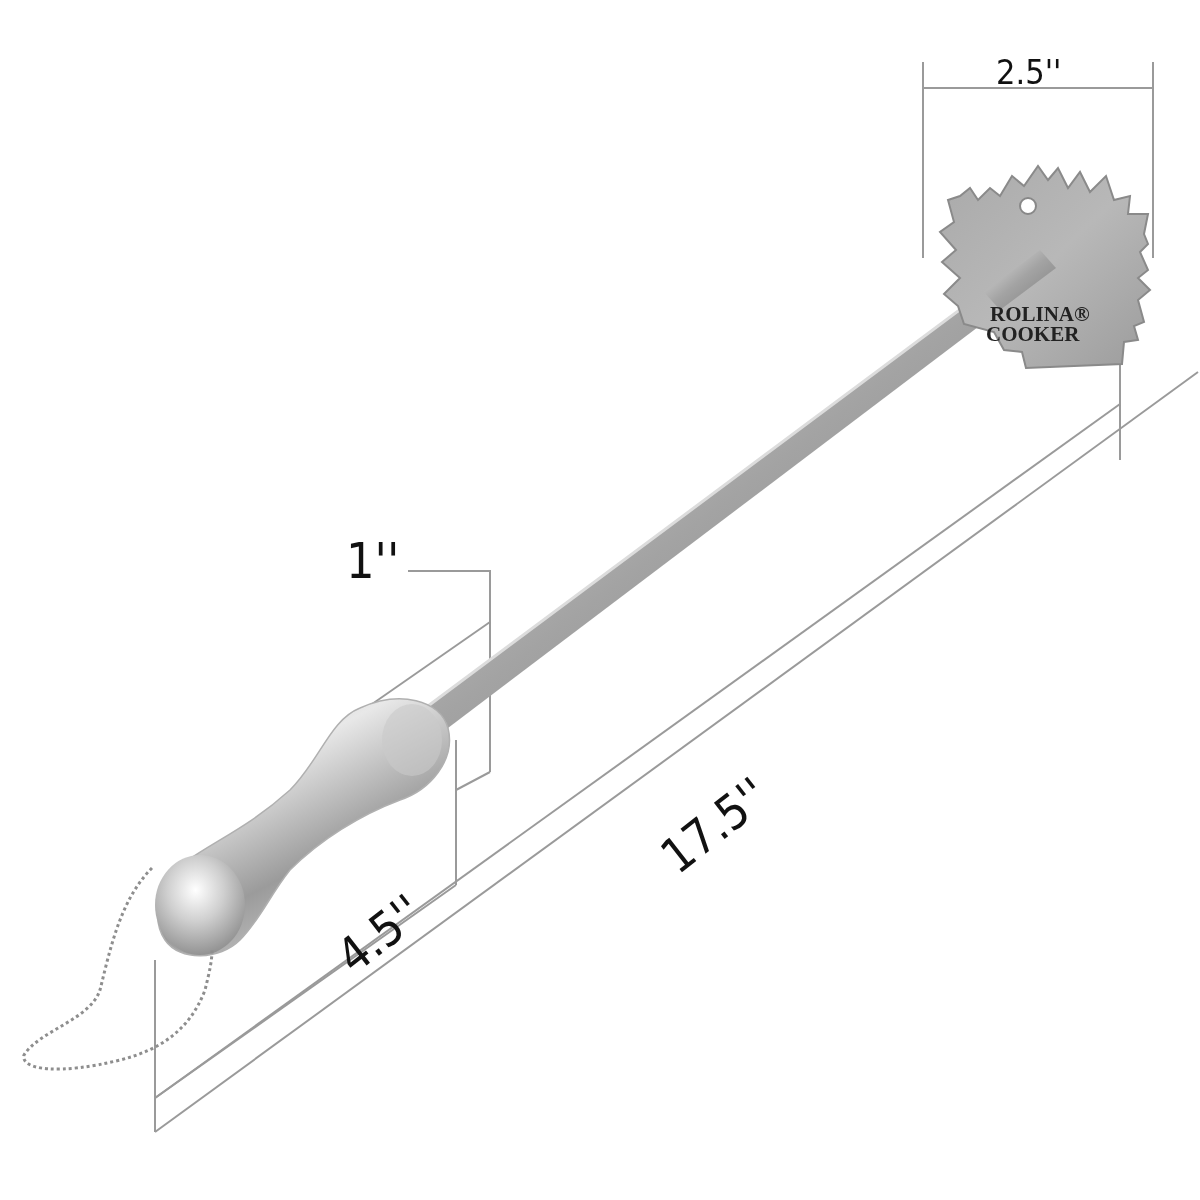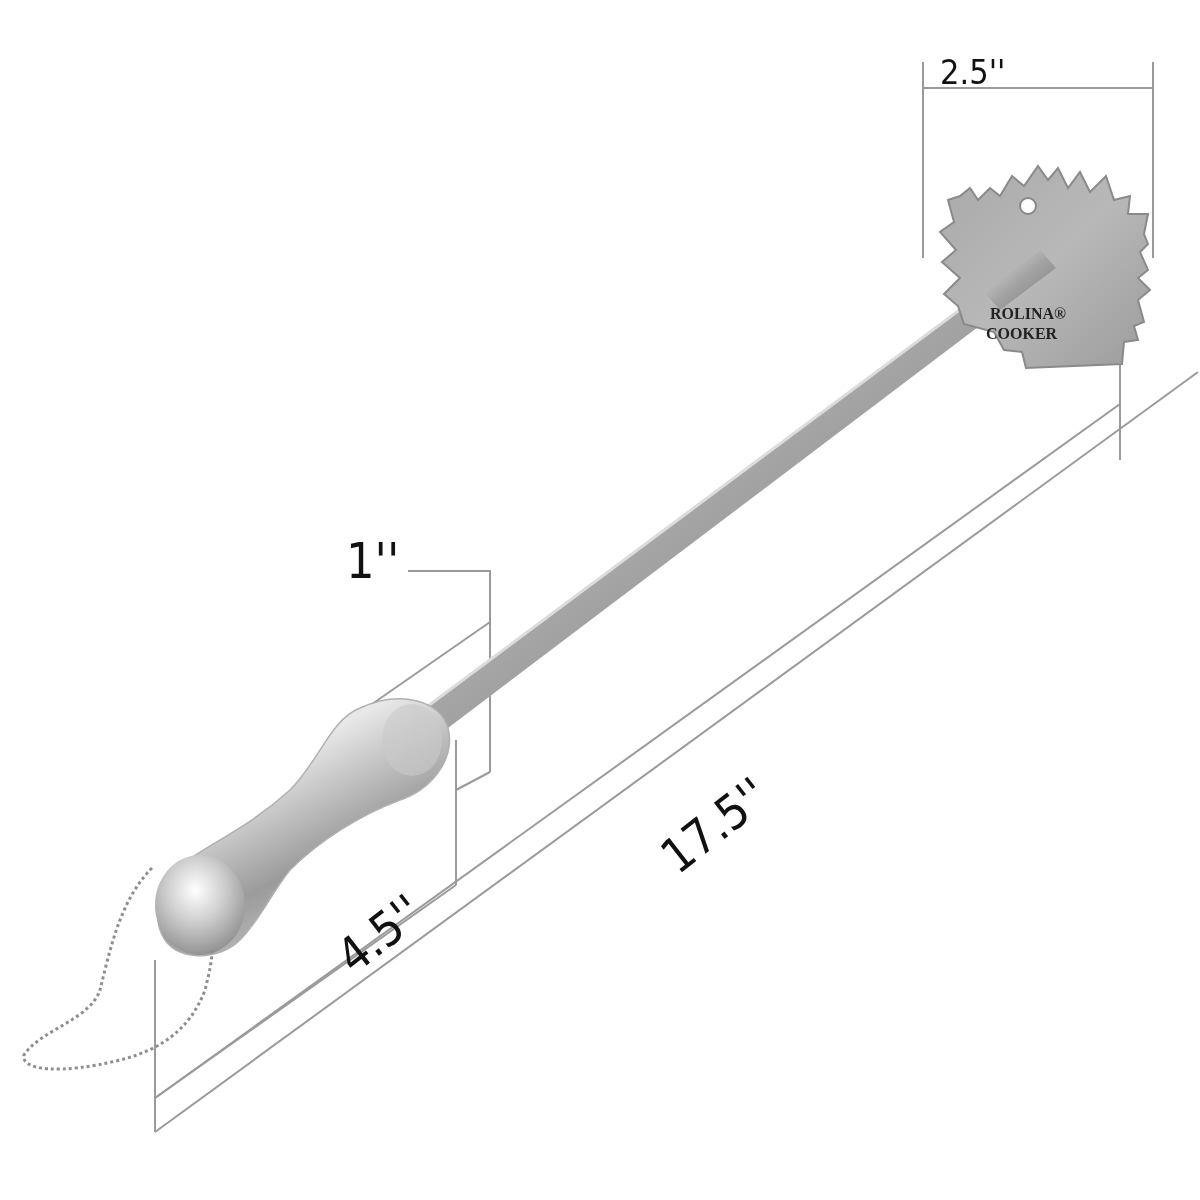--- a/index.html
+++ b/index.html
@@ -1,19 +1,19 @@
 <!DOCTYPE html>
 <html><head>
   <meta charset="utf-8">
   <style>
     html, body { margin: 0; padding: 0; background: #ffffff; }
     body { width: 1200px; height: 1200px; position: relative; overflow: hidden; font-family: "DejaVu Sans", sans-serif; }
     svg { position: absolute; left: 0; top: 0; }
     .dim-label { position: absolute; font-family: "DejaVu Sans Condensed", "DejaVu Sans", sans-serif; color: #111; transform-origin: left top; white-space: nowrap; font-weight: 400; }
-    .brand { position: absolute; font-family: "Liberation Serif", "DejaVu Serif", serif; font-weight: 700; color: #222; line-height: 20px; font-size: 16px; }
+    .brand { position: absolute; font-family: "Liberation Serif", "DejaVu Serif", serif; font-weight: 700; color: #222; line-height: 20px; font-size: 21px; }
   </style>
 </head>
 <body>
 
 <svg width="1200" height="1200" viewBox="0 0 1200 1200">
   <defs>
     <linearGradient id="rodGrad" x1="0" y1="0" x2="1" y2="1">
       <stop offset="0" stop-color="#e6e6e6"></stop>
       <stop offset="0.5" stop-color="#a3a3a3"></stop>
       <stop offset="1" stop-color="#7c7c7c"></stop>
@@ -82,19 +82,19 @@
   <g fill="none" stroke="#8e8e8e" stroke-width="3" stroke-dasharray="3 3">
     <path d="M152,868 C120,900 110,950 100,990 C90,1020 40,1030 24,1055 C20,1070 60,1075 120,1060 C160,1050 190,1030 205,990 C210,970 212,960 212,950"></path>
   </g>
 </svg>
 
 <div class="brand" style="left:990px; top:304px;">
   <div>ROLINA®</div>
   <div style="margin-left:-4px;">COOKER</div>
 </div>
 
-<div class="dim-label" style="left:940px; top:52px; font-size:34px;">2.5''</div>
+<div class="dim-label" style="left:996px; top:52px; font-size:34px;">2.5''</div>
 
 <div class="dim-label" style="left:346px; top:532px; font-size:50px;">1''</div>
 
 <div class="dim-label" style="left:326px; top:940px; font-size:48px; transform: rotate(-38deg);">4.5''</div>
 
 <div class="dim-label" style="left:650px; top:840px; font-size:48px; transform: rotate(-38deg);">17.5''</div>
 
 </body></html>

